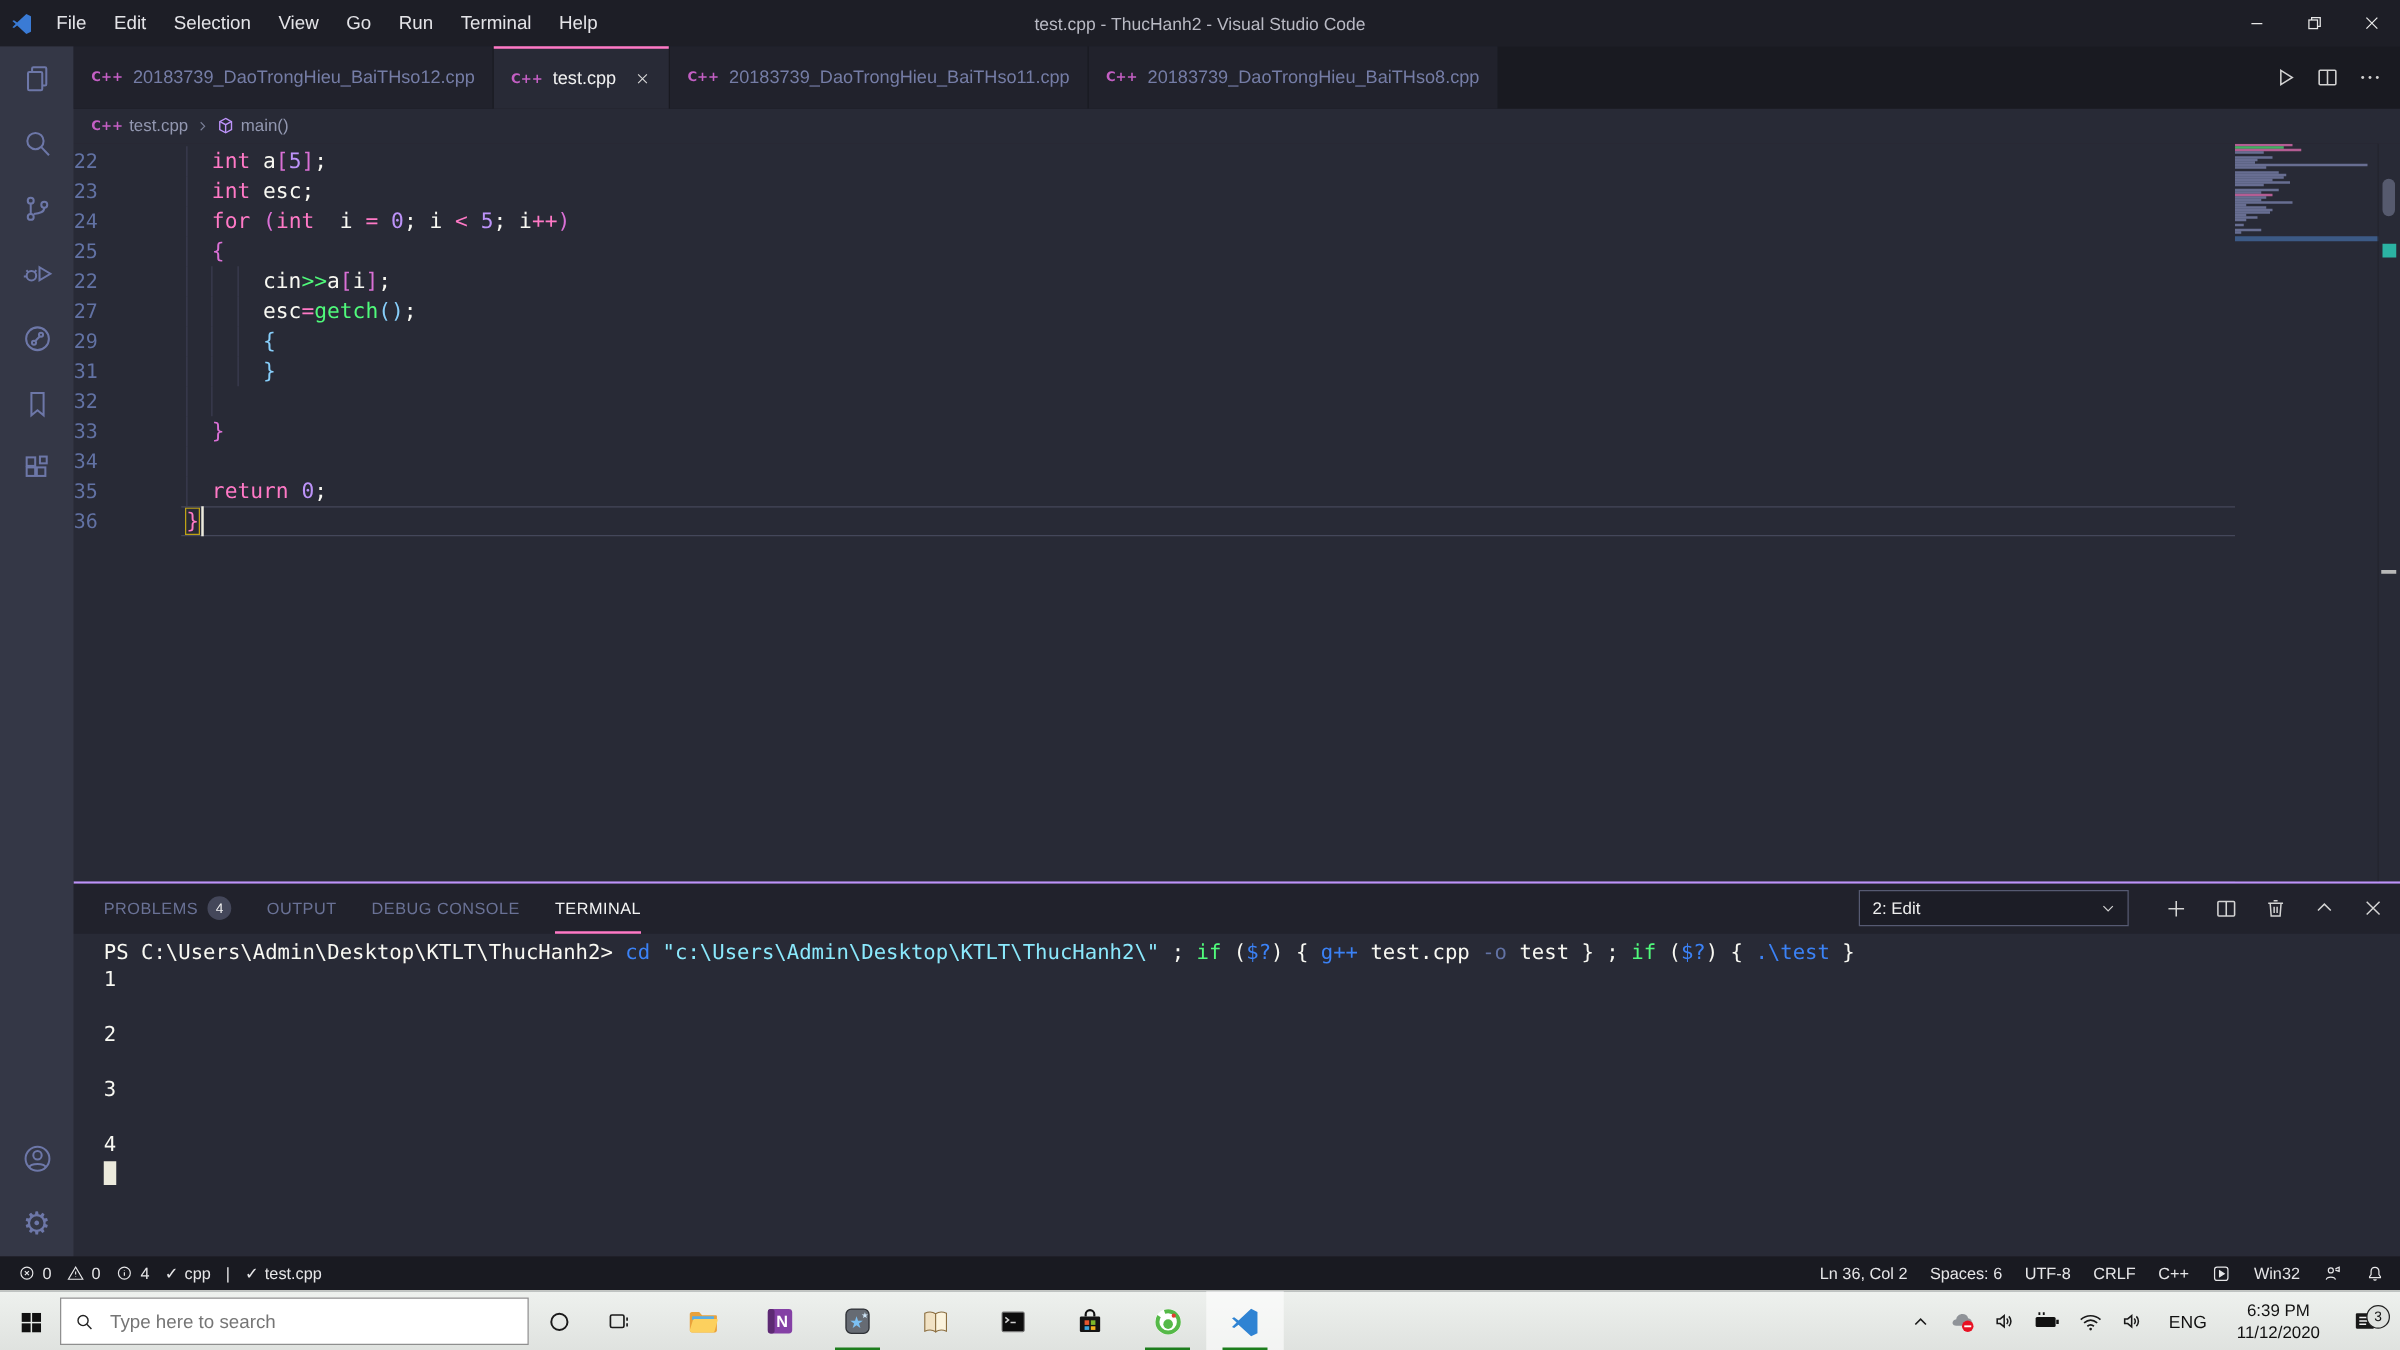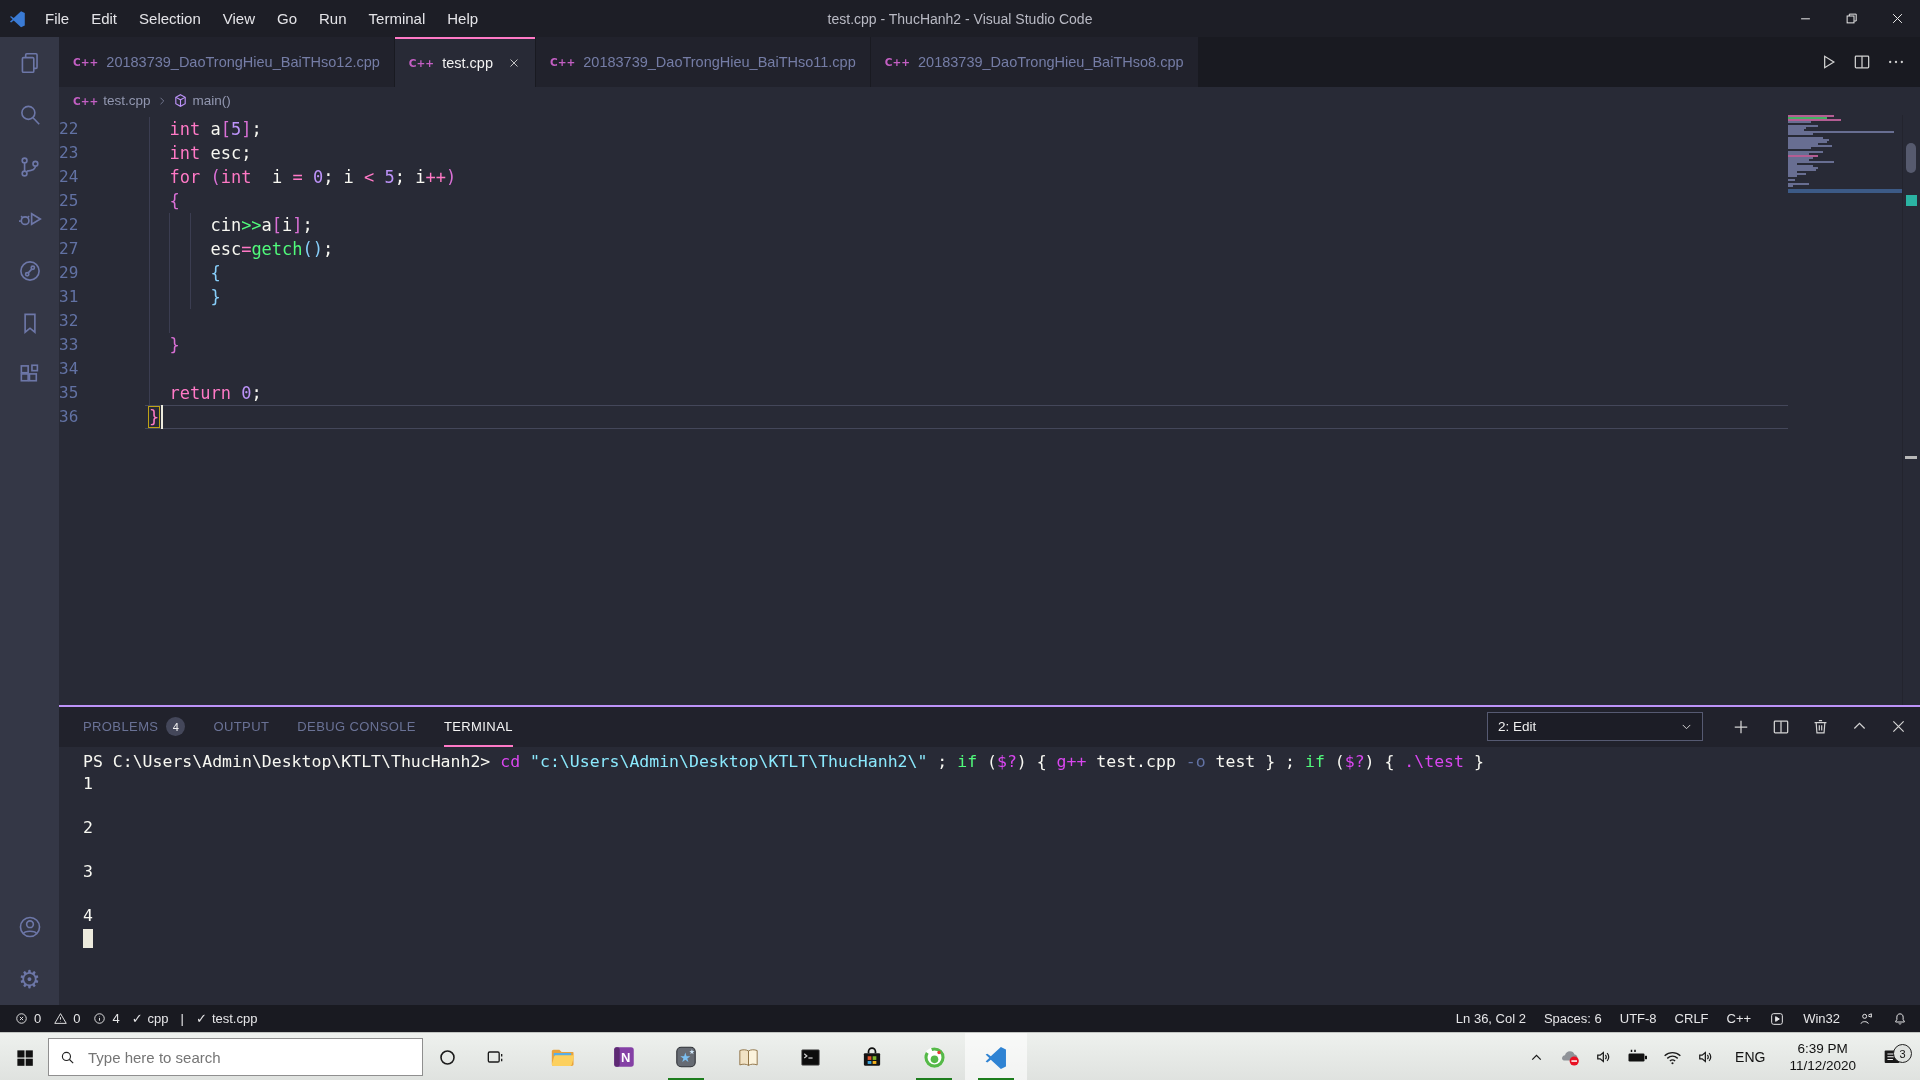--- a/index.html
+++ b/index.html
@@ -33,21 +33,21 @@
   .crumb{display:flex;align-items:center;gap:5px;}
   .crumb-sep{color:#7a7f98;display:flex;}
   
   #editor{position:relative;height:591px;background:#282a36;overflow:hidden;}
   #code-area{position:absolute;left:0;top:2px;right:132px;}
   .code-row{height:24px;position:relative;display:flex;align-items:center;}
   .ln{width:56px;color:#6272a4;font-size:16px;flex:0 0 56px;}
   .ln-code{position:absolute;left:90px;top:0;height:24px;line-height:24px;font-size:17px;white-space:pre;}
   .guide{position:absolute;top:0;width:1px;height:24px;background:#3b3d51;}
   .kw{color:#ff79c6}.fg{color:#f8f8f2}.num{color:#bd93f9}.orc{color:#da70d6}.sky{color:#87cefa}
-  .grn{color:#50fa7b}.yel{color:#d946ef}.cyan{color:#8be9fd}.mut{color:#6272a4}
+  .grn{color:#50fa7b}.yel{color:#3b82f6}.cyan{color:#8be9fd}.mut{color:#6272a4}
   .brk{color:#ff79c6;border:1px solid #bfa216;margin:-1px;}
   .cl-border{position:absolute;left:86px;right:0;height:1px;background:#44475a;}
   #cursor{position:absolute;width:2px;height:24px;background:#eceadd;}
   
   #minimap{position:absolute;top:0;right:17px;width:115px;height:100%;background:#282a36;}
   .mm-row{height:2px;margin-bottom:0;}
   #mm-highlight{position:absolute;left:0;right:0;height:4px;background:#3c5a86;}
   #overview-ruler{position:absolute;top:0;right:0;width:17px;height:100%;border-left:1px solid #23242e;}
   #sb-thumb{position:absolute;left:3px;top:28px;width:10px;height:30px;background:#565a6e;border-radius:5px;}
   #ov-teal{position:absolute;left:3px;top:80px;width:11px;height:11px;background:#2bb3a3;}

